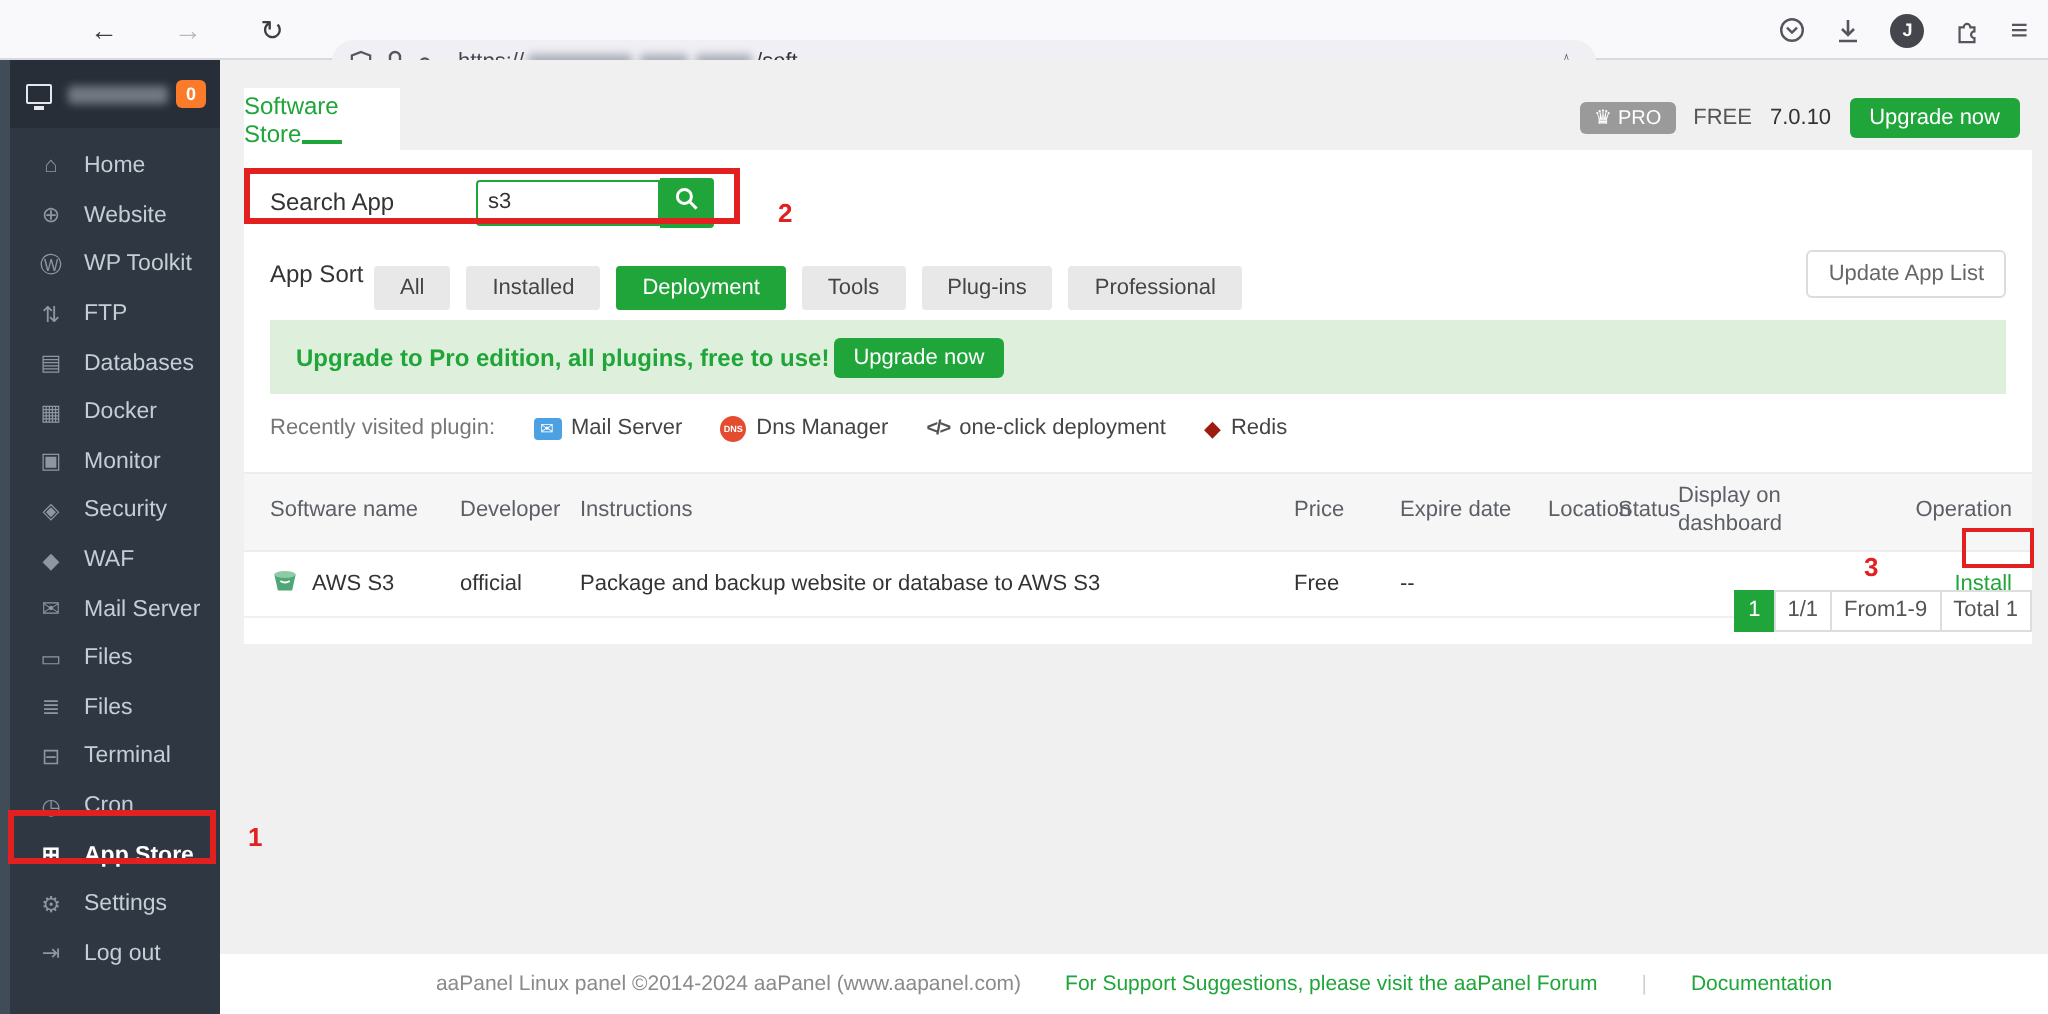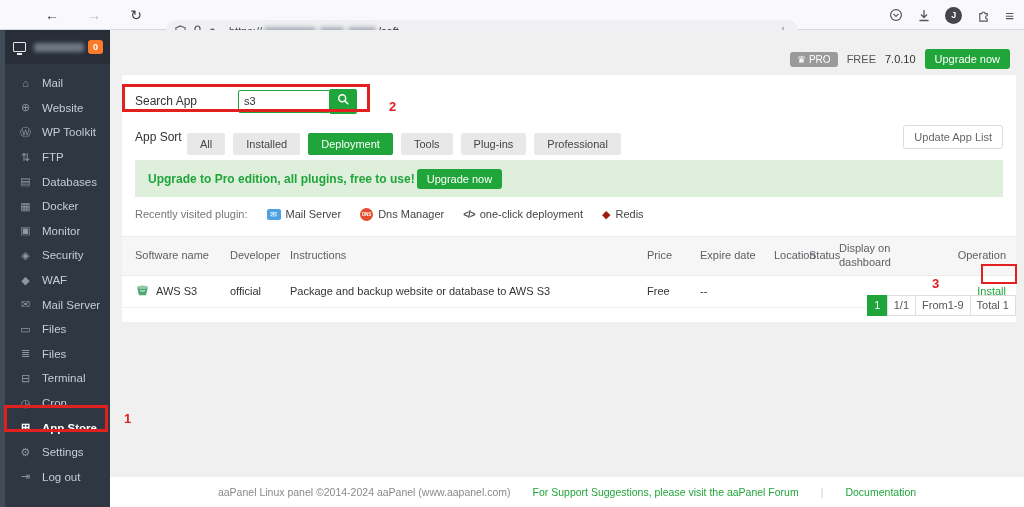--- a/index.html
+++ b/index.html
@@ -173,21 +173,21 @@
 
   <div class="sidebar">
     <div class="logo">
       <span class="pc-icon"></span>
       <span class="logo-blur"></span>
       <span class="logo-badge">0</span>
     </div>
     <ul class="menu">
       <li>
           <span class="ic">⌂</span>
-          <span>Mail</span>
+          <span>Home</span>
         </li>
       <li>
           <span class="ic">⊕</span>
           <span>Website</span>
         </li>
       <li>
           <span class="ic">Ⓦ</span>
           <span>WP Toolkit</span>
         </li>
       <li>
@@ -243,20 +243,21 @@
           <span>Settings</span>
         </li>
       <li>
           <span class="ic">⇥</span>
           <span>Log out</span>
         </li>
     </ul>
   </div>
 
   <div class="main">
+    <div class="tab">Software Store</div>
     <div class="pro-group">
       <span class="pro-badge">
           <span>♛</span>
           <span>PRO</span>
         </span>
       <span>FREE</span>
       <span class="version">7.0.10</span>
       <button class="btn-green">Upgrade now</button>
     </div>
 

